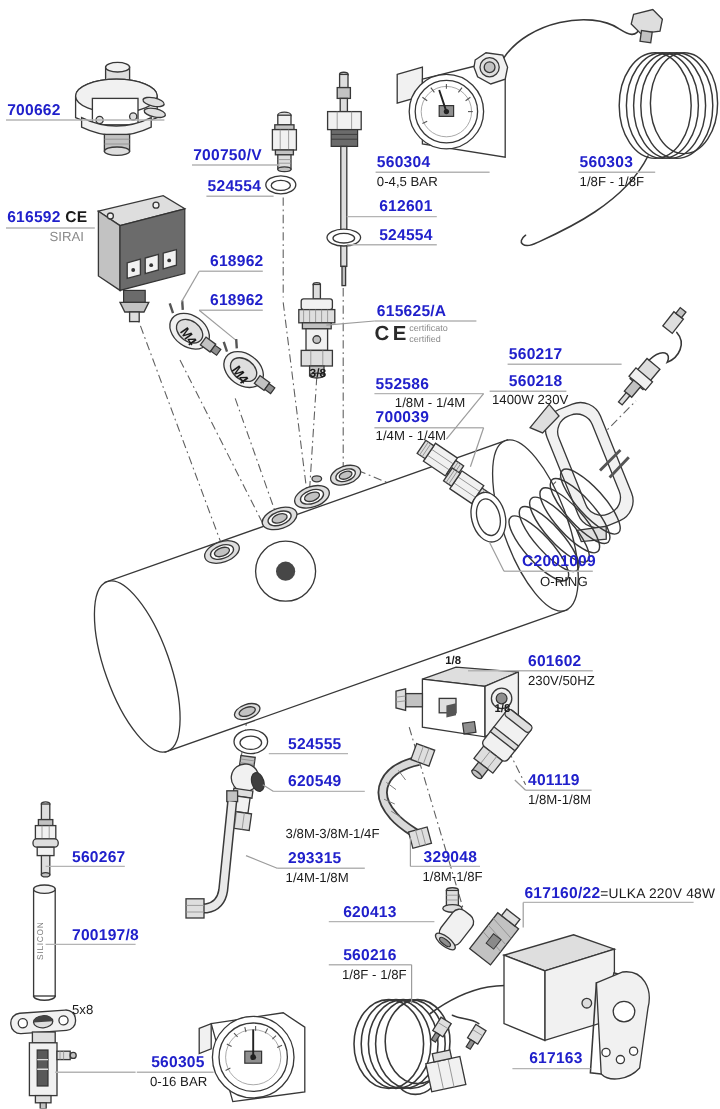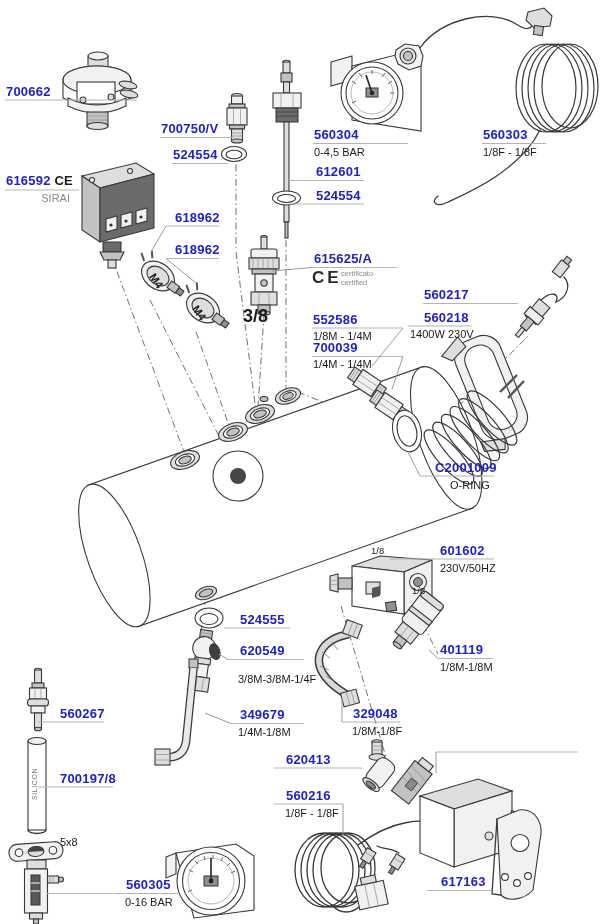--- a/index.html
+++ b/index.html
@@ -4,21 +4,21 @@
 <style>
   html,body{margin:0;padding:0;background:#fff}
   #page{position:relative;width:600px;height:924px;background:#fff;overflow:hidden;font-family:"Liberation Sans",sans-serif}
   #art{position:absolute;left:0;top:0}
   .lbl{position:absolute;font:bold 13px "Liberation Sans",sans-serif;color:var(--blue,#2020cb);letter-spacing:.2px;white-space:nowrap;z-index:3}
   .lbl .blk{color:var(--black,#1a1a1a)}
   .lbl .ulka{font-weight:normal;font-size:11.5px;color:var(--black,#1a1a1a)}
   .sub{position:absolute;font:11px "Liberation Sans",sans-serif;color:var(--black,#1a1a1a);white-space:nowrap;z-index:3}
   .gray{color:var(--gray,#8a8a8a)}
   .ann{position:absolute;font:bold 11px "Liberation Sans",sans-serif;color:var(--black,#1a1a1a);white-space:nowrap;z-index:3}
-  .ann.small{font-size:9.5px;font-weight:normal}
+  .ann.small{font-size:9.5px;font-weight:bold}
   .ce{position:absolute;font-size:17px;font-weight:600;letter-spacing:3px;color:#2a2a2a;z-index:3;font-family:"Liberation Sans",sans-serif}
   .cert{position:absolute;font-size:7.5px;line-height:8.5px;color:var(--gray,#8a8a8a);z-index:3}
   .silicon{position:absolute;font-size:7px;letter-spacing:.6px;color:#7a7a7a;transform:rotate(-90deg);transform-origin:left top;z-index:3}
   .m4{transform:rotate(55deg);transform-origin:left top}
   #art .fw{fill:#fff;stroke:#383838;stroke-width:1.1}
   #art .f1{fill:#f1f1f1;stroke:#383838;stroke-width:1.1}
   #art .f2{fill:#dedede;stroke:#383838;stroke-width:1.1}
   #art .f3{fill:#c2c2c2;stroke:#383838;stroke-width:1.1}
   #art .f4{fill:#8f8f8f;stroke:#333;stroke-width:1}
   #art .f5{fill:#6b6b6b;stroke:#333;stroke-width:1}
@@ -548,40 +548,40 @@
   <span class="blk">CE</span>
 </div>
 <div class="sub gray" style="left:6px;top:192px;width:64px;text-align:right">SIRAI</div>
 
 <div class="lbl" style="left:175px;top:210px"><span>618962</span></div>
 <div class="lbl" style="left:175px;top:242px"><span>618962</span></div>
 
 <div class="ann m4" style="left:157px;top:271px">M4</div>
 <div class="ann m4" style="left:200px;top:303px">M4</div>
 
-<div class="ann" style="left:243px;top:306px;font-size:18px">3/8</div>
+<div class="ann" style="left:258px;top:306px;font-size:10px">3/8</div>
 
 <div class="lbl" style="left:314px;top:251px"><span>615625/A</span></div>
 <div class="ce" style="left:312px;top:268px">CE</div>
 <div class="cert" style="left:341px;top:270px">
   <div>certificato</div>
   <div>certified</div>
 </div>
 
 <div class="lbl" style="left:314px;top:127px"><span>560304</span></div>
 <div class="sub" style="left:314px;top:146px">0-4,5 BAR</div>
 
 <div class="lbl" style="left:316px;top:164px"><span>612601</span></div>
 <div class="lbl" style="left:316px;top:188px"><span>524554</span></div>
 
 <div class="lbl" style="left:483px;top:127px"><span>560303</span></div>
 <div class="sub" style="left:483px;top:146px">1/8F - 1/8F</div>
 
 <div class="lbl" style="left:313px;top:312px"><span>552586</span></div>
-<div class="sub" style="left:313px;top:330px">1/8M - 1/4M</div>
+<div class="sub" style="left:329px;top:330px">1/8M - 1/4M</div>
 <div class="lbl" style="left:313px;top:340px"><span>700039</span></div>
 <div class="sub" style="left:313px;top:358px">1/4M - 1/4M</div>
 
 <div class="lbl" style="left:424px;top:287px"><span>560217</span></div>
 <div class="lbl" style="left:424px;top:310px"><span>560218</span></div>
 <div class="sub" style="left:410px;top:328px">1400W 230V</div>
 
 <div class="lbl" style="left:435px;top:460px"><span>C2001009</span></div>
 <div class="sub" style="left:450px;top:479px">O-RING</div>
 
@@ -589,36 +589,39 @@
 <div class="sub" style="left:440px;top:562px">230V/50HZ</div>
 <div class="ann small" style="left:371px;top:545px">1/8</div>
 <div class="ann small" style="left:412px;top:585px">1/8</div>
 
 <div class="lbl" style="left:440px;top:642px"><span>401119</span></div>
 <div class="sub" style="left:440px;top:661px">1/8M-1/8M</div>
 
 <div class="lbl" style="left:240px;top:612px"><span>524555</span></div>
 
 <div class="lbl" style="left:240px;top:643px"><span>620549</span></div>
-<div class="sub" style="left:238px;top:673px">3/8M-3/8M-1/4F</div>
+<div class="sub" style="left:238px;top:689px">3/8M-3/8M-1/4F</div>
 
 <div class="lbl" style="left:60px;top:706px"><span>560267</span></div>
 
 <div class="lbl" style="left:60px;top:771px"><span>700197/8</span></div>
 <div class="sub" style="left:60px;top:836px">5x8</div>
 <div class="silicon" style="left:31px;top:800px">SILICON</div>
 
-<div class="lbl" style="left:240px;top:707px"><span>349679</span></div>
+<div class="lbl" style="left:240px;top:707px"><span>293315</span></div>
 <div class="sub" style="left:238px;top:726px">1/4M-1/8M</div>
 
 <div class="lbl" style="left:353px;top:706px"><span>329048</span></div>
 <div class="sub" style="left:352px;top:725px">1/8M-1/8F</div>
 
 <div class="lbl" style="left:286px;top:752px"><span>620413</span></div>
 
+<div class="lbl" style="left:437px;top:736px">
+  <span>617160/22</span><span class="ulka">=ULKA 220V 48W</span>
+</div>
 
 <div class="lbl" style="left:286px;top:788px"><span>560216</span></div>
 <div class="sub" style="left:285px;top:807px">1/8F - 1/8F</div>
 
 <div class="lbl" style="left:60px;top:922px"><span>560224</span></div>
 
 <div class="lbl" style="left:126px;top:877px"><span>560305</span></div>
 <div class="sub" style="left:125px;top:896px">0-16 BAR</div>
 
 <div class="lbl" style="left:441px;top:874px"><span>617163</span></div>

